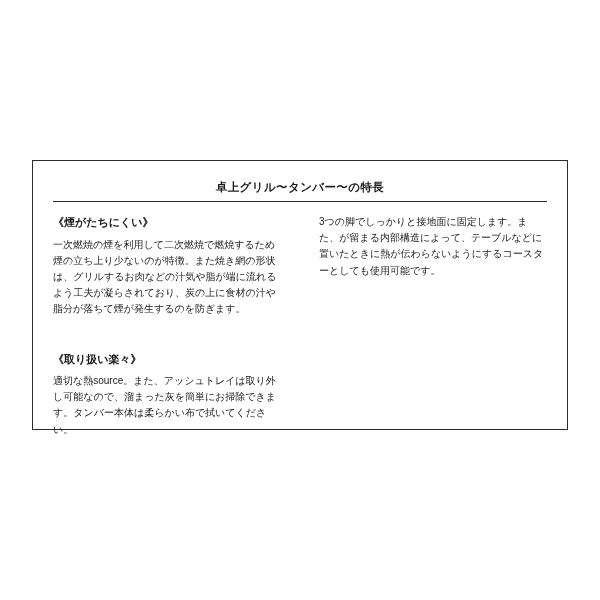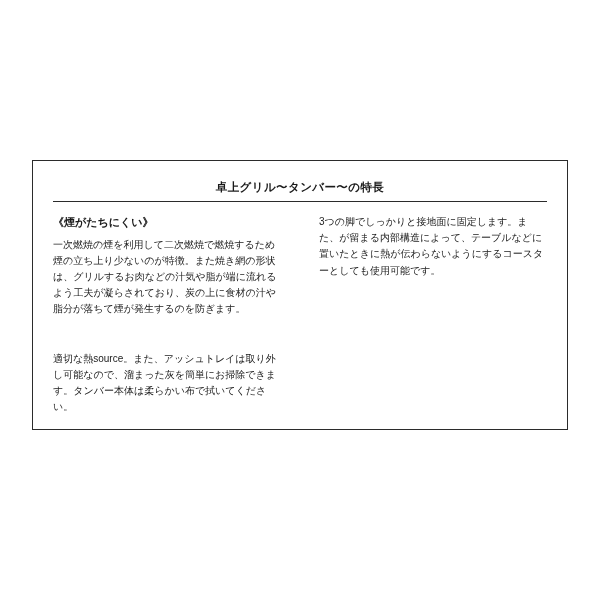--- a/index.html
+++ b/index.html
@@ -89,20 +89,21 @@
   <div class="panel">
     <div class="panel-title">卓上グリル〜タンバー〜の特長</div>
     <hr class="title-rule">
     <div class="columns">
       <div class="col col-left">
         <div class="section">
           <p class="section-heading">《煙がたちにくい》</p>
           <p class="section-body">一次燃焼の煙を利用して二次燃焼で燃焼するため煙の立ち上り少ないのが特徴。また焼き網の形状は、グリルするお肉などの汁気や脂が端に流れるよう工夫が凝らされており、炭の上に食材の汁や脂分が落ちて煙が発生するのを防ぎます。</p>
         </div>
         <div class="section">
+          <p class="section-heading">《取り扱い楽々》</p>
           <p class="section-body">適切な熱source。また、アッシュトレイは取り外し可能なので、溜まった灰を簡単にお掃除できます。タンバー本体は柔らかい布で拭いてください。</p>
         </div>
       </div>
       <div class="col col-right">
         <div class="section">
           <p class="section-body">3つの脚でしっかりと接地面に固定します。また、が留まる内部構造によって、テーブルなどに置いたときに熱が伝わらないようにするコースターとしても使用可能です。</p>
         </div>
       </div>
     </div>
   </div>

